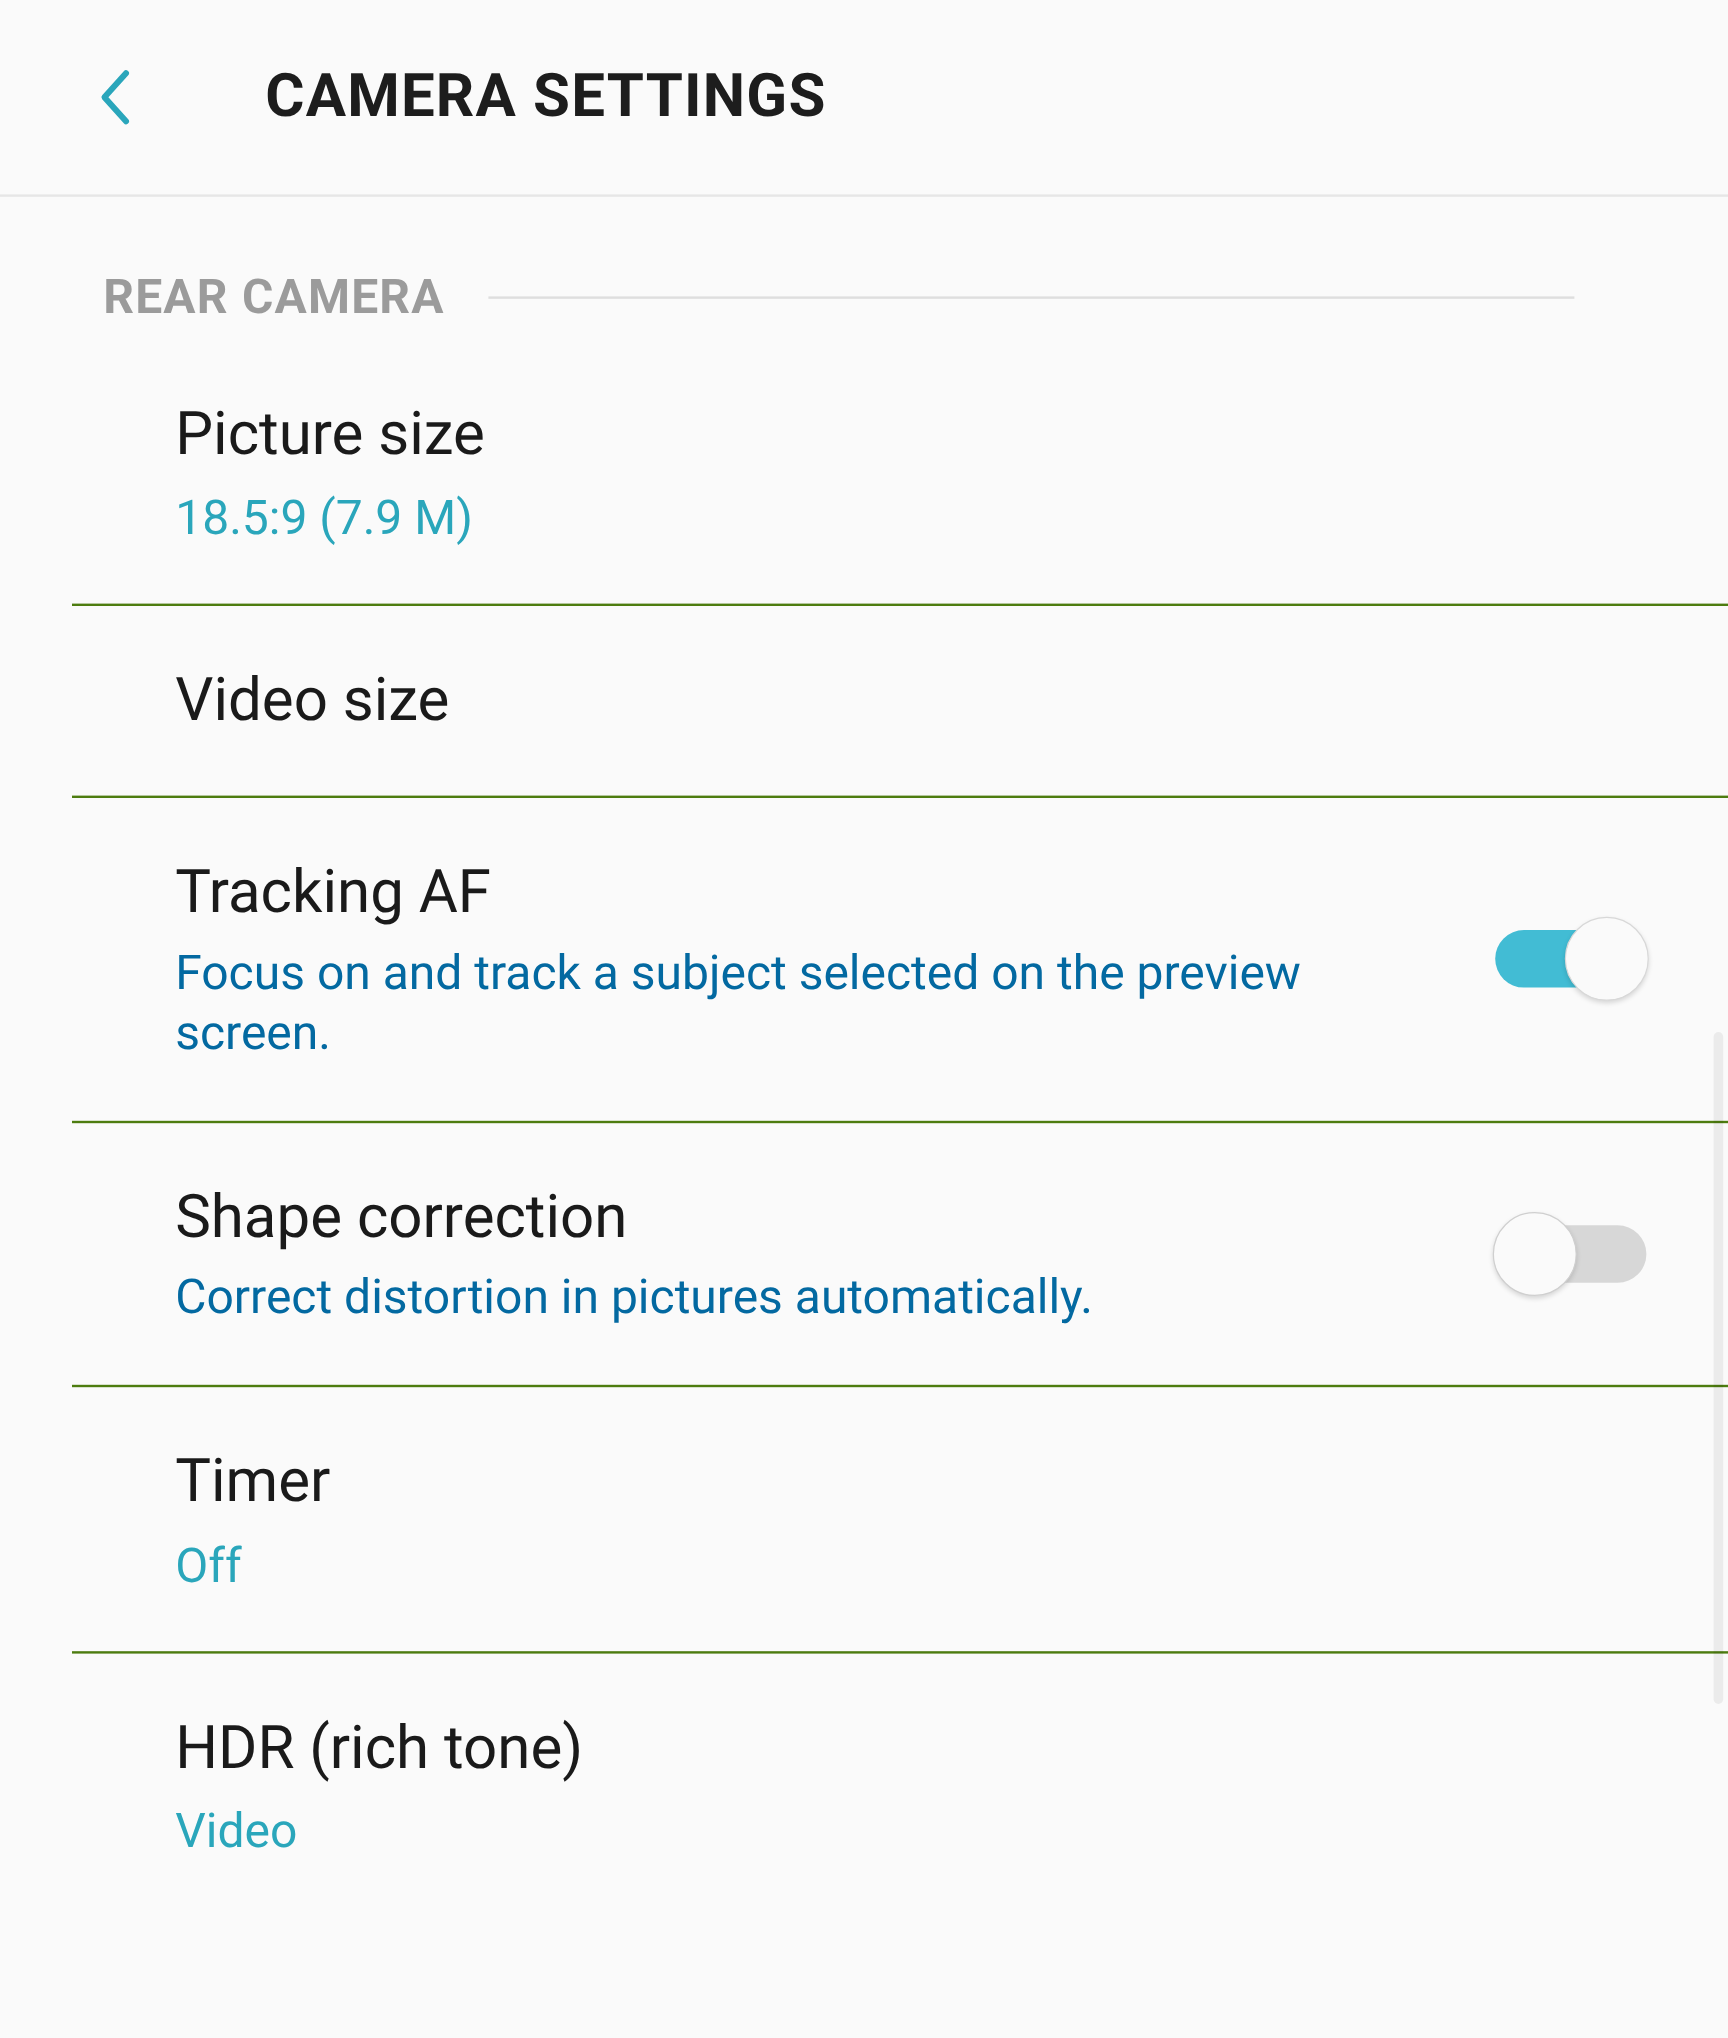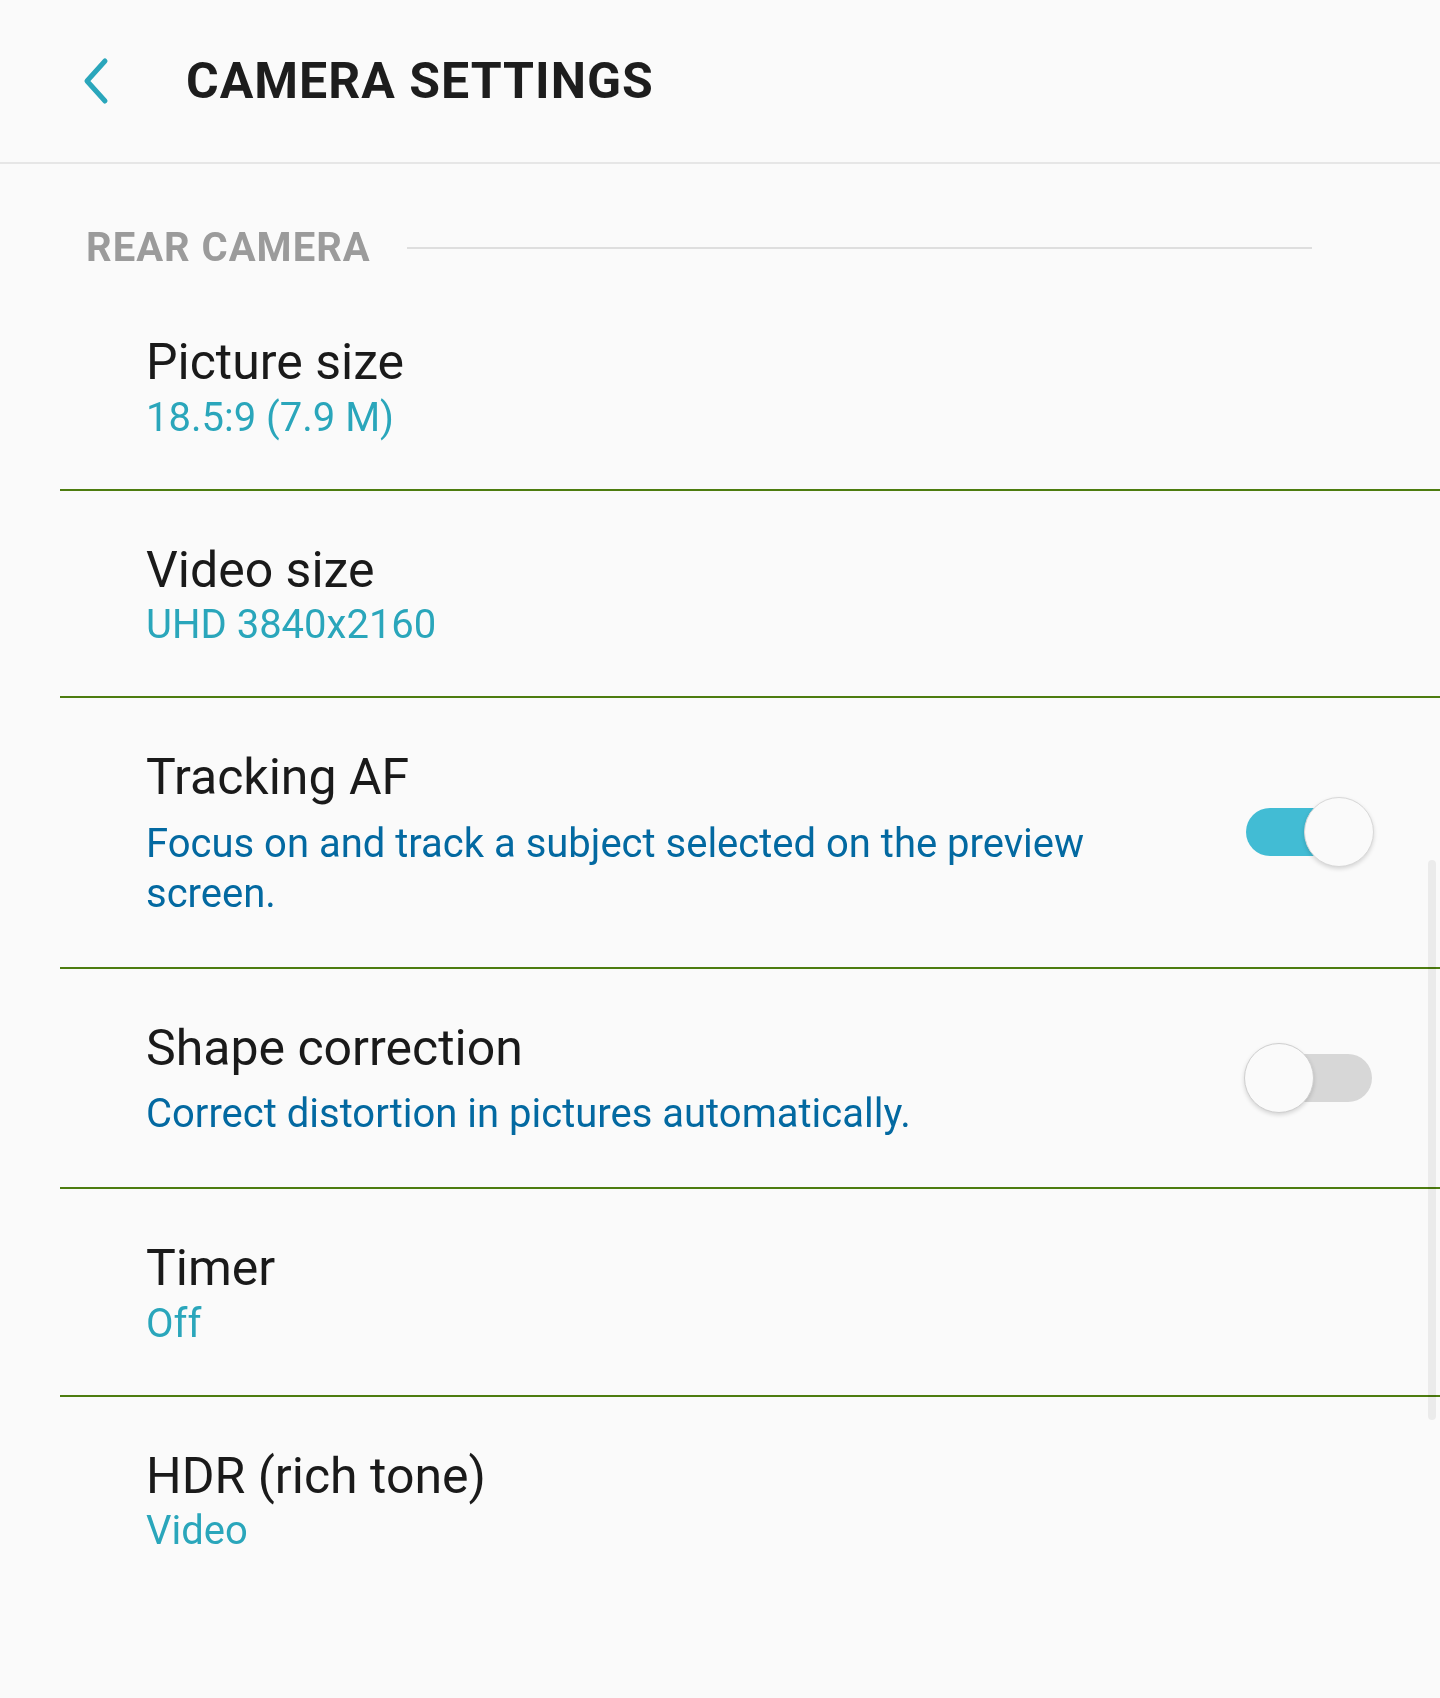--- a/index.html
+++ b/index.html
@@ -23,21 +23,21 @@
     display: flex;
     align-items: center;
     justify-content: center;
     cursor: pointer;
   }
   .back-btn svg {
     width: 28px;
     height: 48px;
   }
   .header-title {
-    margin-left: 56px;
+    margin-left: 91px;
     font-size: 50px;
     font-weight: 700;
     letter-spacing: 1px;
     color: #1d1d1d;
   }
   .content {
     padding: 0 0 0 0;
   }
   .section-header {
     display: flex;
@@ -75,20 +75,21 @@
   }
   .row-title {
     font-size: 50px;
     color: #1a1a1a;
     font-weight: 400;
     line-height: 1.25;
   }
   .row-value {
     font-size: 40px;
     color: #2aa6bb;
+    margin-top: 14px;
     font-weight: 400;
   }
   .row-desc {
     font-size: 40px;
     color: #0369a1;
     margin-top: 10px;
     line-height: 1.25;
     font-weight: 400;
   }
   .toggle {
@@ -163,21 +164,20 @@
   <div class="row">
     <div class="row-text">
       <div class="row-title">Picture size</div>
       <div class="row-value">18.5:9 (7.9 M)</div>
     </div>
   </div>
 
   <div class="row">
     <div class="row-text">
       <div class="row-title">Video size</div>
-      <div class="row-value">UHD 3840x2160</div>
     </div>
   </div>
 
   <div class="row">
     <div class="row-text">
       <div class="row-title">Tracking AF</div>
       <div class="row-desc">Focus on and track a subject selected on the preview screen.</div>
     </div>
     <div class="toggle on">
       <div class="toggle-track"></div>

